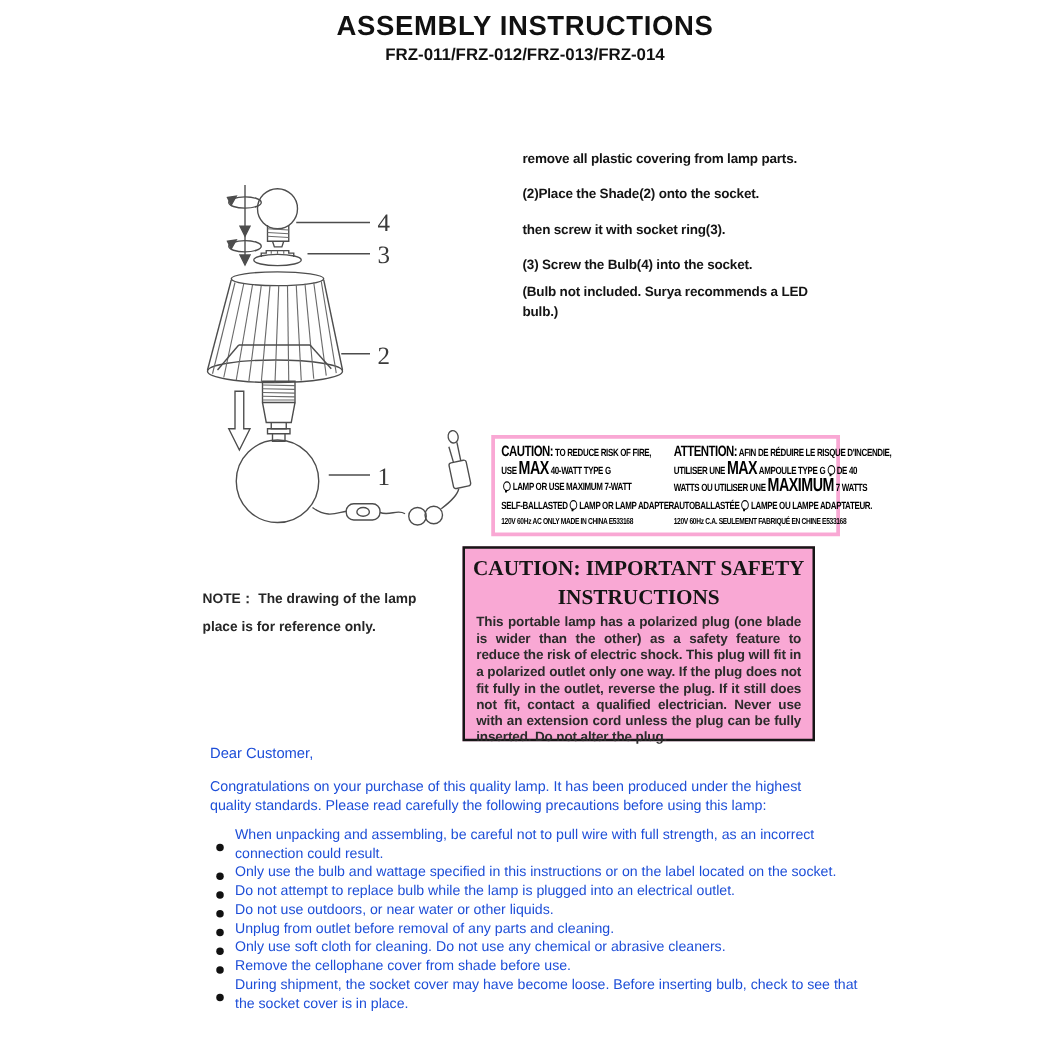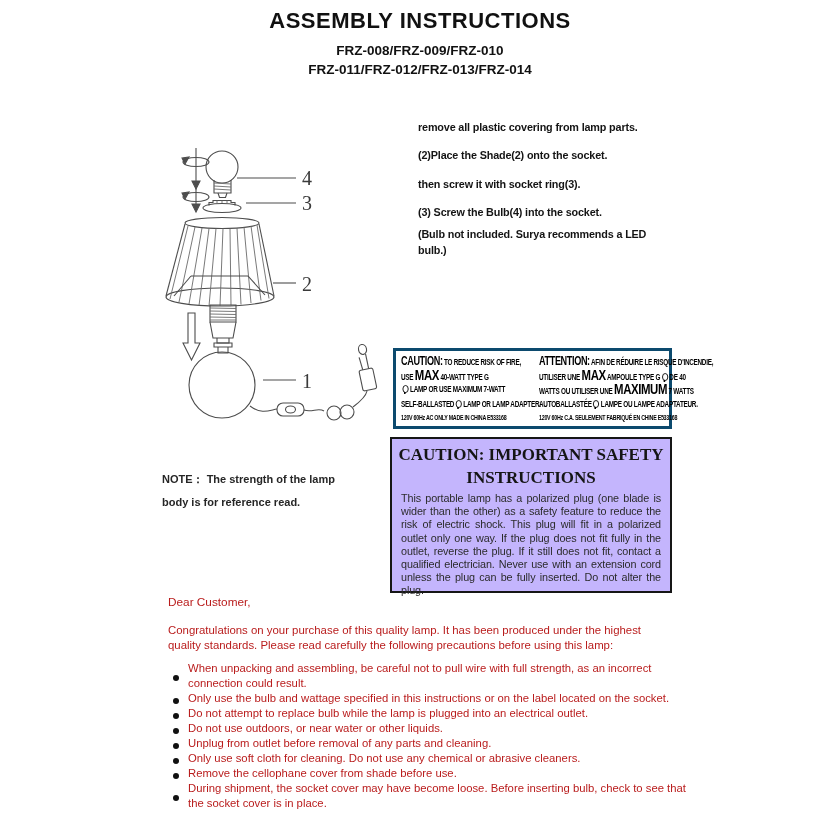--- a/index.html
+++ b/index.html
@@ -20,61 +20,60 @@
   .thin { stroke:#6a6a6a; stroke-width:0.9; fill:none; }
   .partnum { font-family:"Liberation Serif", serif; font-size:20px; fill:#3a3a3a; }
   
   .steps { position:absolute; left:418px; top:106px; width:260px; }
   .step-line { font-size:10.8px; font-weight:bold; color:#141414; line-height:15px;
                letter-spacing:-0.15px; white-space:nowrap; }
   .s1 { margin-top:6px; } .s2 { margin-top:14px; } .s3 { margin-top:13px; }
   .s4 { margin-top:14px; } .s5 { margin-top:13px; } .s6 { margin-top:7px; } .s7 { margin-top:1px; }
   
   .caution-label { position:absolute; left:393px; top:348px; width:279px; height:81px;
-    border:3px solid #0c4a6e; box-sizing:border-box; display:flex; background:#fff; }
+    border:3px solid #f9a8d4; box-sizing:border-box; display:flex; background:#fff; }
   .cl-col { padding:3px 0 0 5px; }
   .cl-col.en { width:133px; } .cl-col.fr { width:135px; }
   .cl-line { height:14.2px; line-height:14.2px; white-space:nowrap; font-weight:bold; color:#000;
     font-size:8.4px; letter-spacing:-0.35px; transform:scaleX(.76); transform-origin:0 50%; }
   .cl-line .big1 { font-size:12px; letter-spacing:-0.5px; }
   .cl-line .big2 { font-size:15px; letter-spacing:-0.5px; }
   .cl-line.small { font-size:7px; }
   .bulb { display:inline-block; width:6px; height:6px; border:1px solid #000;
     border-radius:50%; position:relative; margin:0 2px; vertical-align:-1px; }
   .bulb::after { content:""; position:absolute; left:1px; bottom:-2px; width:2px; height:2px; background:#000; }
   
-  .safety-box { position:absolute; left:390px; top:437px; width:282px; height:156px;
-    border:2px solid #161616; box-sizing:border-box; background:#c4b5fd; }
+  .safety-box { position:absolute; left:370px; top:437px; width:282px; height:156px;
+    border:2px solid #161616; box-sizing:border-box; background:#f9a8d4; }
   .sb-title { font-family:"Liberation Serif", serif; font-weight:bold; font-size:17px;
     text-align:center; line-height:23px; color:#151515; }
   .sb-title.t1 { margin-top:4px; }
-  .sb-body { margin:3px 9px 0 9px; font-size:10.8px; font-weight:normal; letter-spacing:-0.1px;
+  .sb-body { margin:3px 9px 0 9px; font-size:10.8px; font-weight:bold; letter-spacing:-0.1px;
     line-height:13.2px; text-align:justify; color:#2b2b2b; }
   
   .note { position:absolute; left:162px; top:468px; font-size:11px; font-weight:bold;
     color:#262626; line-height:23px; }
   .made-in { margin-top:2px; }
   
-  .letter { position:absolute; left:168px; top:595px; width:520px; color:#b91c1c; }
+  .letter { position:absolute; left:168px; top:595px; width:520px; color:#1d4ed8; }
   .salutation { font-size:11.8px; line-height:15px; }
   .letter-intro { margin:13px 0 0 0; font-size:11.4px; line-height:15px; width:505px; }
   .bullets { list-style:none; margin:8px 0 0 0; padding:0; }
   .bullets li { display:flex; align-items:center; font-size:11.3px; line-height:15px; }
   .dot { display:inline-block; width:6px; height:6px; border-radius:50%; background:#111;
     margin:4px 9px 0 5px; flex:0 0 6px; }
   .bullets li span.btxt { width:500px; }
 </style>
 </head>
 <body>
 
 <div class="page">
 
   <div class="hdr">
     <h1>ASSEMBLY INSTRUCTIONS</h1>
-    <div class="models m1">FRZ-008/FRZ-009/FRZ-010</div>
     <div class="models">FRZ-011/FRZ-012/FRZ-013/FRZ-014</div>
   </div>
 
   <svg class="diagram" width="245" height="310" viewBox="150 140 245 310">
 
     <g>
       <line class="ln" x1="196" y1="148" x2="196" y2="181"></line>
       <polygon class="lnf" points="192,181 200,181 196,189"></polygon>
       <ellipse class="ln" cx="196" cy="162" rx="13" ry="4.5"></ellipse>
       <polygon class="lnf" points="182,158 189,157 185,164"></polygon>
@@ -195,22 +194,22 @@
     </div>
   </div>
 
   <div class="safety-box">
     <div class="sb-title t1">CAUTION: IMPORTANT SAFETY</div>
     <div class="sb-title">INSTRUCTIONS</div>
     <p class="sb-body">This portable lamp has a polarized plug (one blade is wider than the other) as a safety feature to reduce the risk of electric shock. This plug will fit in a polarized outlet only one way. If the plug does not fit fully in the outlet, reverse the plug. If it still does not fit, contact a qualified electrician. Never use with an extension cord unless the plug can be fully inserted. Do not alter the plug.</p>
   </div>
 
   <div class="note">
-    <div><span>NOTE：</span> <span>The strength of the lamp</span></div>
-    <div>body is for reference read.</div>
+    <div><span>NOTE：</span> <span>The drawing of the lamp</span></div>
+    <div>place is for reference only.</div>
   </div>
 
   <div class="letter">
     <div class="salutation">Dear Customer,</div>
     <p class="letter-intro">Congratulations on your purchase of this quality lamp. It has been produced under the highest quality standards. Please read carefully the following precautions before using this lamp:</p>
     <ul class="bullets">
       <li>
           <span class="dot"></span>
           <span class="btxt">When unpacking and assembling, be careful not to pull wire with full strength, as an incorrect connection could result.</span>
         </li>

